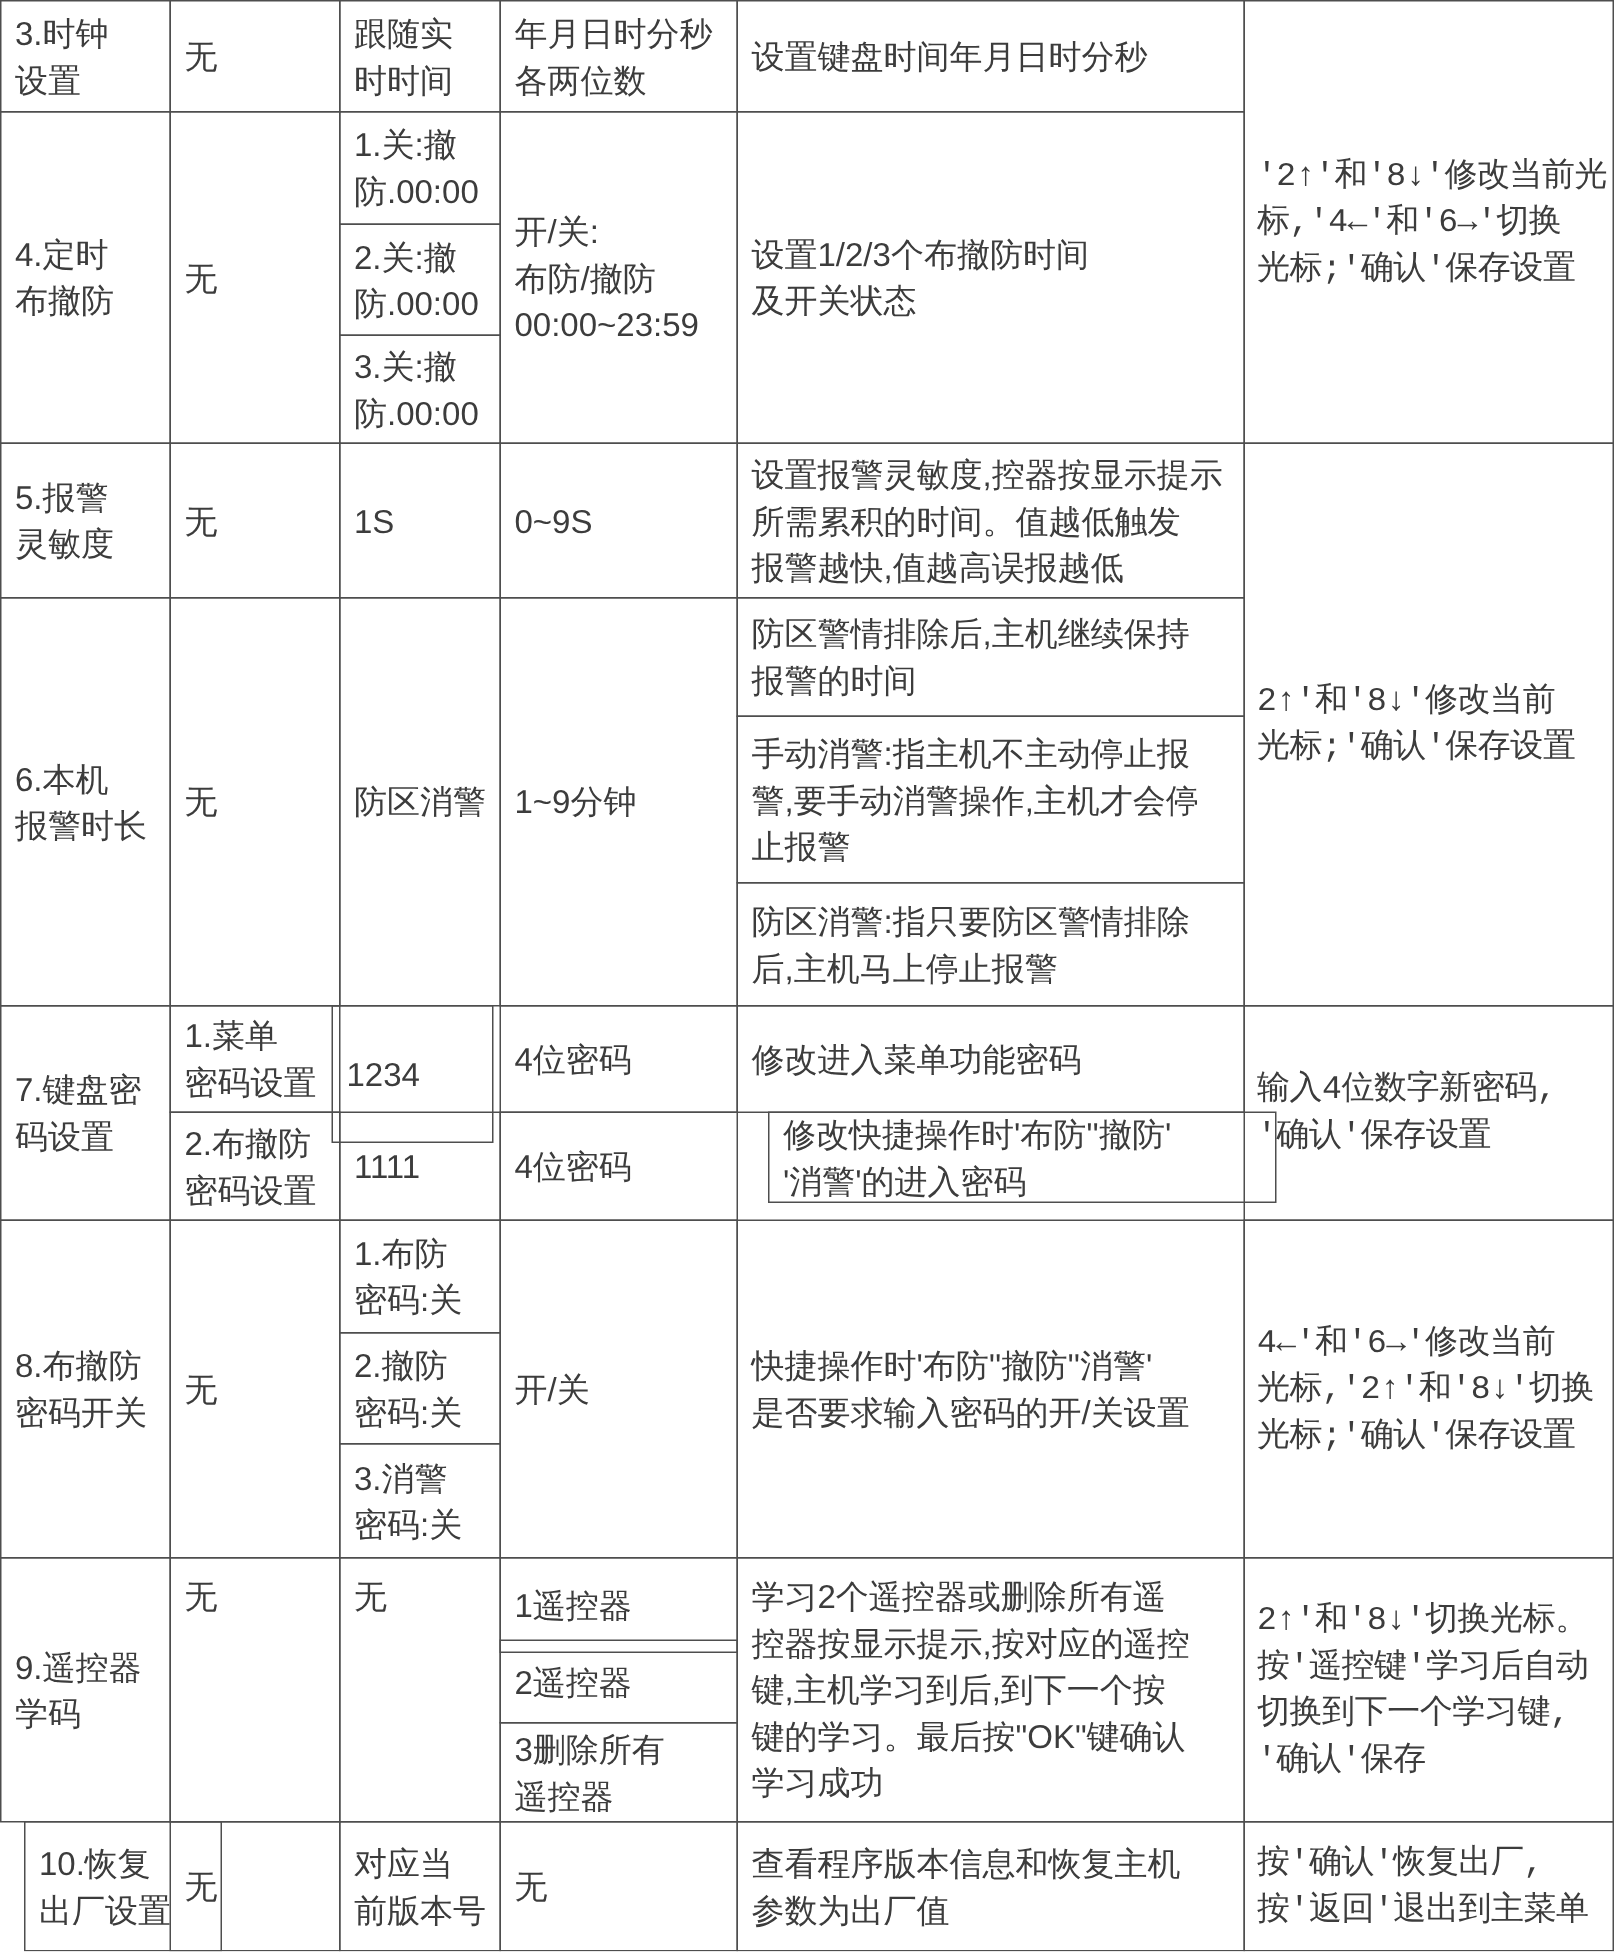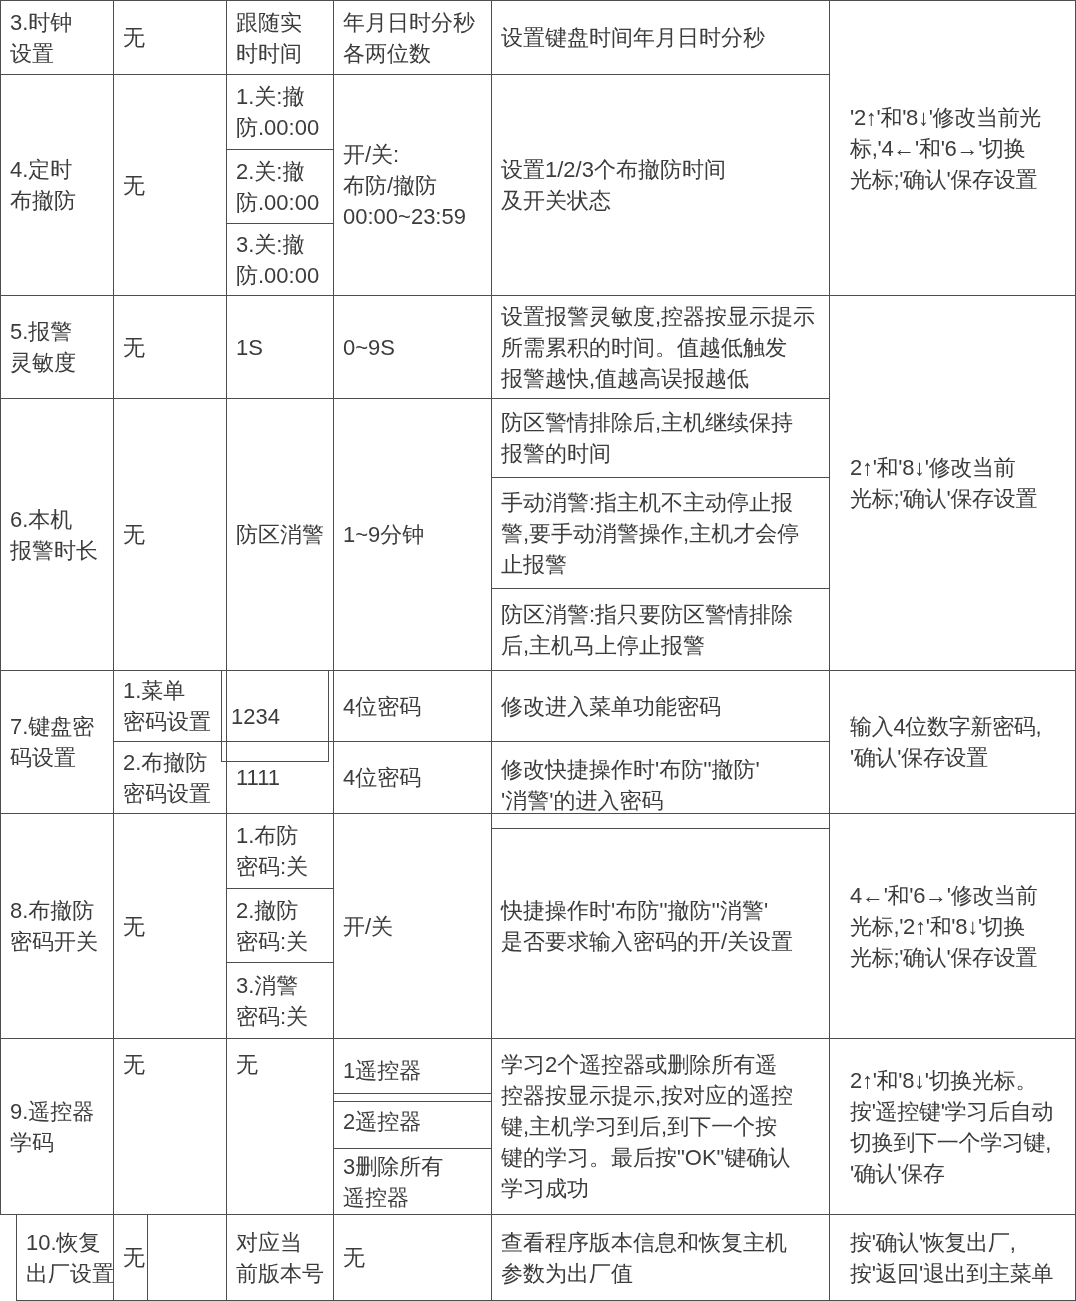--- a/index.html
+++ b/index.html
@@ -12,21 +12,21 @@
   .cell {
     position:absolute; box-sizing:border-box;
     border:1px solid var(--line);
     display:flex; align-items:center;
     padding:2px 4px 2px 9px;
     font-size:22px; line-height:31px;
     white-space:pre-line;
     overflow:hidden;
   }
   .top { align-items:flex-start; padding-top:10px; }
-  .op { letter-spacing:-0.3px; padding-left:20px; padding-right:3px; }
+  .op { letter-spacing:-0.3px; padding-left:8px; padding-right:3px;font-family:Liberation Mono, monospace; }
 </style>
 </head>
 <body>
 
 <div class="table-wrap">
 
   <div class="cell" style="left:0px;top:0px;width:114px;height:75px">3.时钟
 设置</div>
   <div class="cell" style="left:113px;top:0px;width:114px;height:75px">无</div>
   <div class="cell" style="left:226px;top:0px;width:108px;height:75px">跟随实
@@ -81,21 +81,21 @@
 码设置</div>
   <div class="cell" style="left:113px;top:670px;width:114px;height:72px">1.菜单
 密码设置</div>
   <div class="cell" style="left:221px;top:670px;width:108px;height:92px">1234</div>
   <div class="cell" style="left:333px;top:670px;width:159px;height:72px">4位密码</div>
   <div class="cell" style="left:491px;top:670px;width:339px;height:72px">修改进入菜单功能密码</div>
   <div class="cell" style="left:113px;top:741px;width:114px;height:73px">2.布撤防
 密码设置</div>
   <div class="cell" style="left:226px;top:741px;width:108px;height:73px">1111</div>
   <div class="cell" style="left:333px;top:741px;width:159px;height:73px">4位密码</div>
-  <div class="cell" style="left:491px;top:741px;width:339px;height:88px">修改快捷操作时'布防''撤防'
+  <div class="cell" style="left:512px;top:741px;width:339px;height:61px">修改快捷操作时'布防''撤防'
 '消警'的进入密码</div>
   <div class="cell op" style="left:829px;top:670px;width:247px;height:144px">输入4位数字新密码,
 '确认'保存设置</div>
 
   <div class="cell" style="left:0px;top:813px;width:114px;height:226px">8.布撤防
 密码开关</div>
   <div class="cell" style="left:113px;top:813px;width:114px;height:226px">无</div>
   <div class="cell" style="left:226px;top:813px;width:108px;height:76px">1.布防
 密码:关</div>
   <div class="cell" style="left:226px;top:888px;width:108px;height:75px">2.撤防

